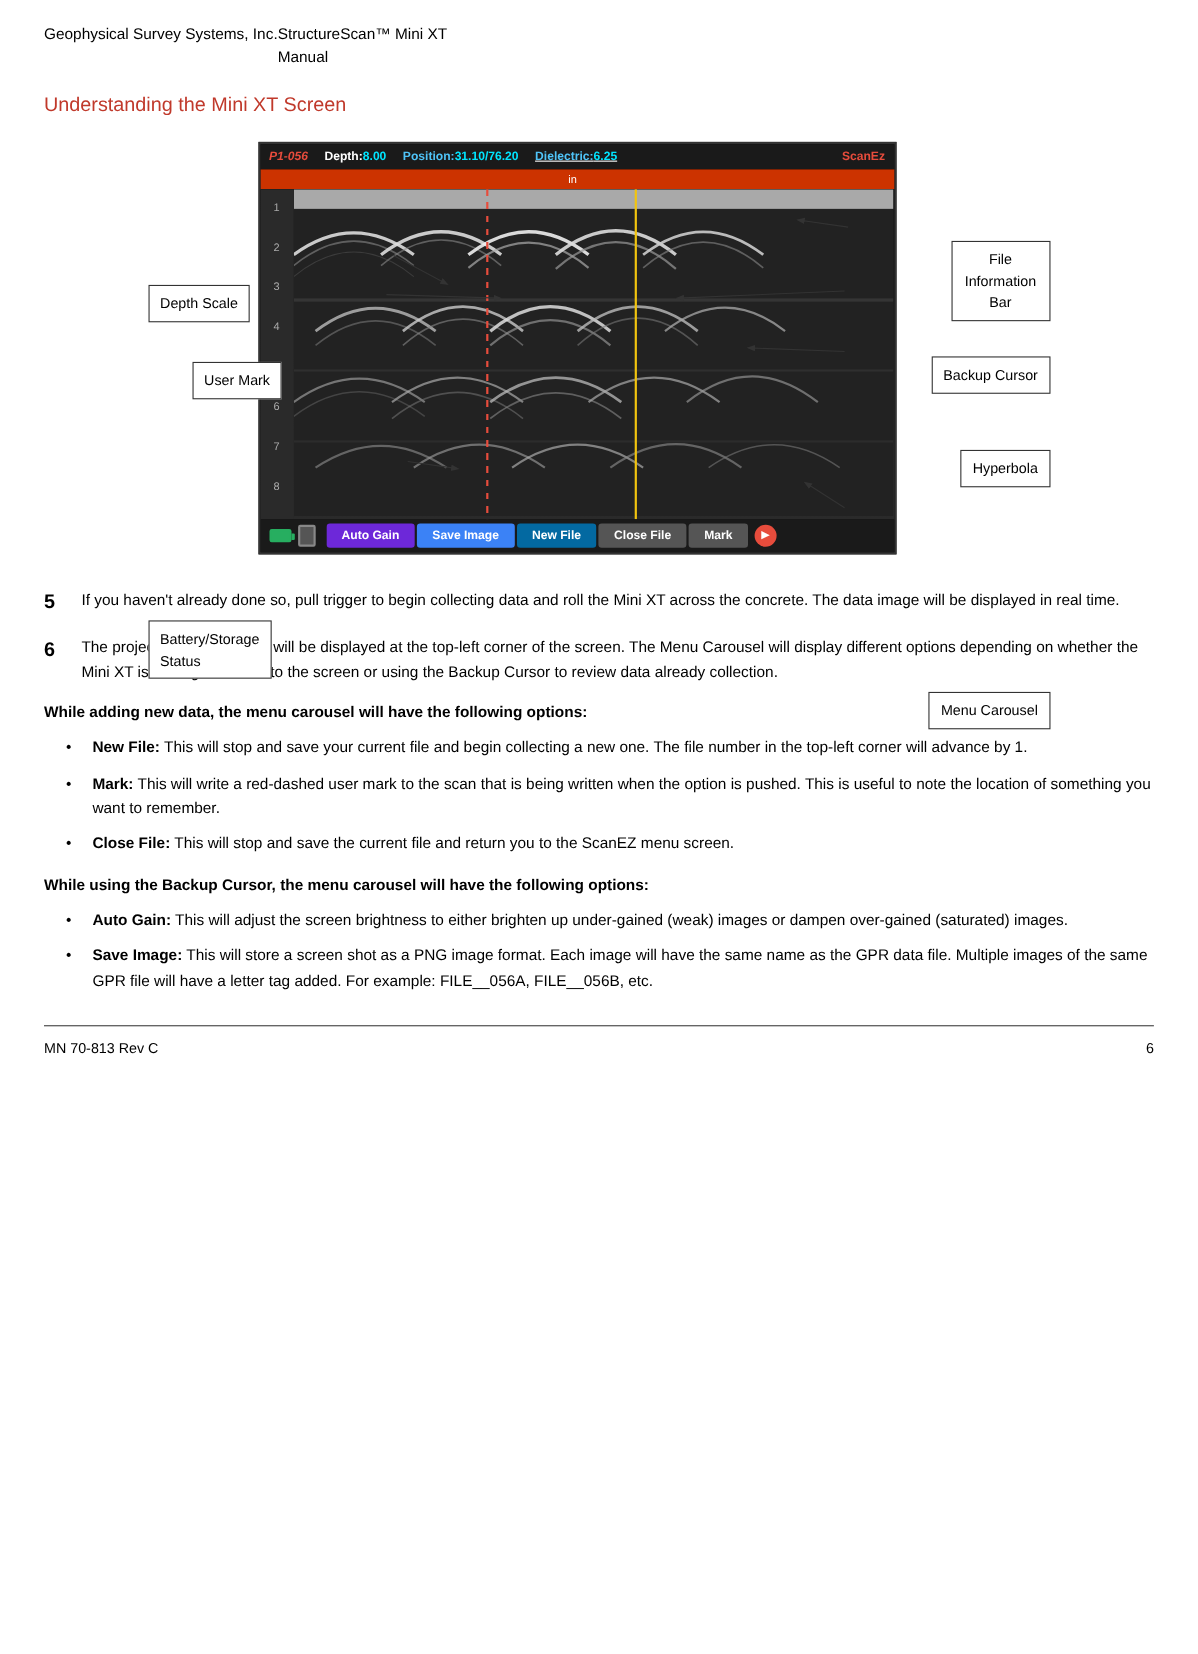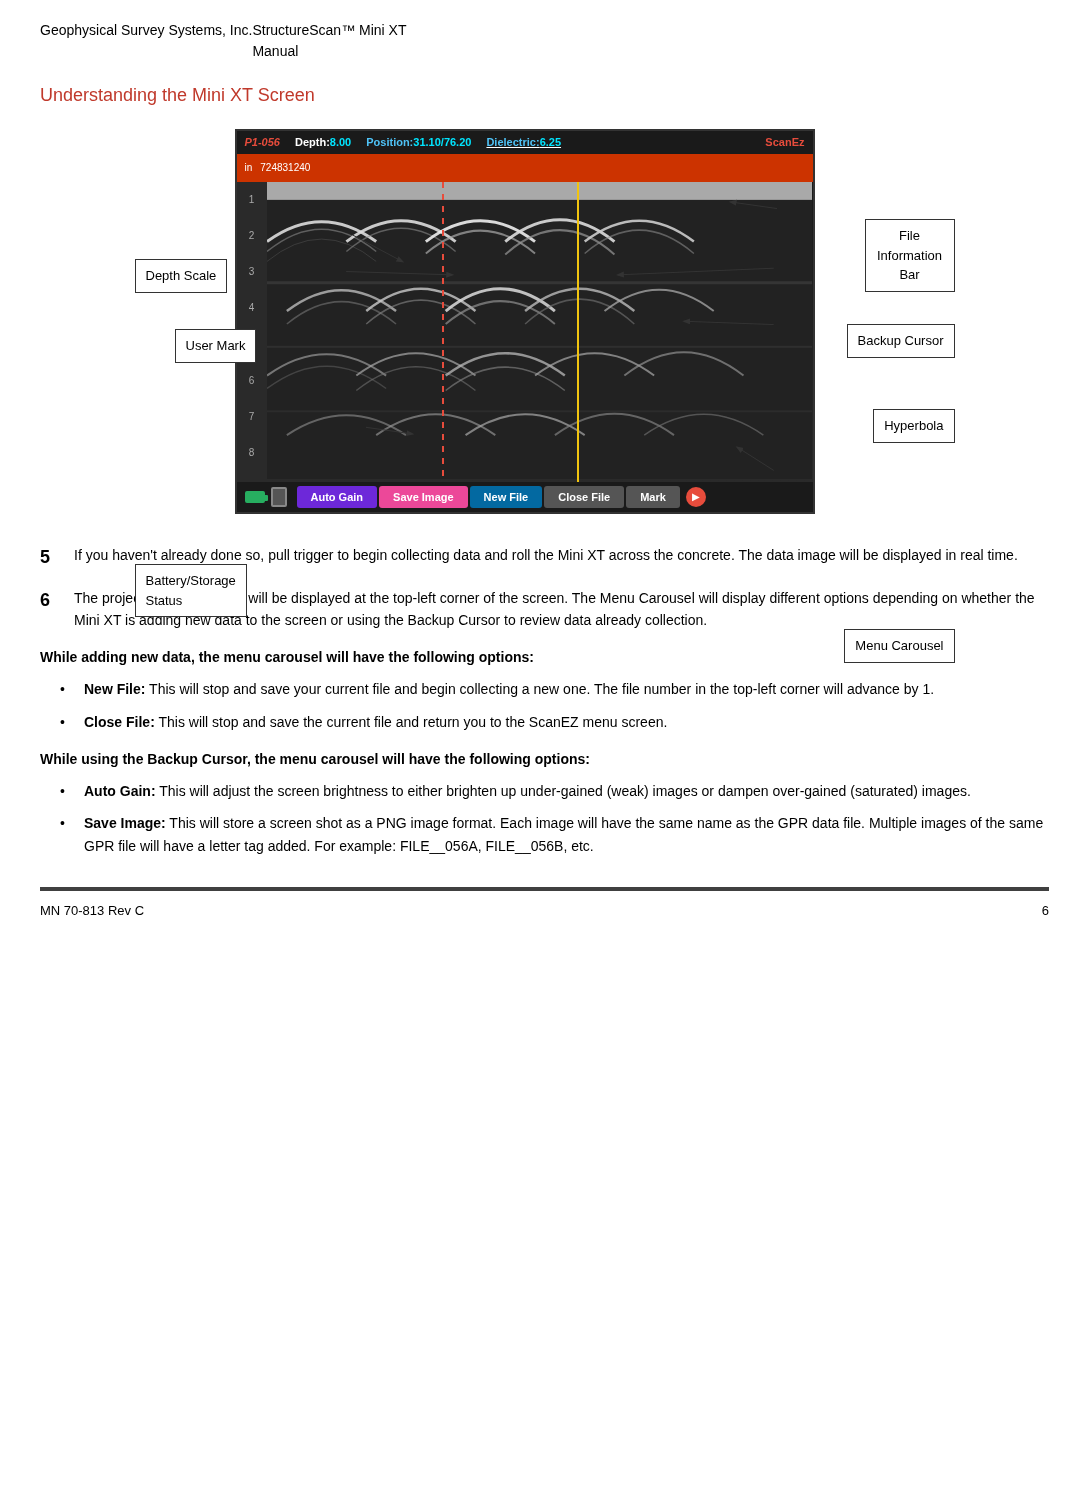--- a/index.html
+++ b/index.html
@@ -79,21 +79,22 @@
 
     
     .screen-ruler {
       background: #cc3300;
       color: #fff;
       display: flex;
       align-items: center;
       padding: 2px 8px;
       font-size: 10px;
       position: relative;
-      height: 28px;
+      height: 18px;
+      flex-direction: column;
     }
     .ruler-unit { margin-right: 8px; }
     .ruler-marks {
       display: flex;
       flex: 1;
     }
 
     
     .screen-scan {
       width: 100%;
@@ -207,21 +208,21 @@
       padding: 5px 14px;
       border: none;
       border-radius: 3px;
       font-size: 11px;
       font-weight: bold;
       cursor: pointer;
       color: #fff;
       margin-right: 2px;
     }
     .btn-autogain { background: #6d28d9; }
-    .btn-saveimage { background: #ec4899; }
+    .btn-saveimage { background: #3b82f6; }
     .btn-newfile { background: #0369a1; }
     .btn-closefile { background: #555; }
     .btn-mark { background: #555; }
     .btn-arrow {
       background: #e74c3c;
       width: 20px;
       height: 20px;
       border-radius: 50%;
       display: flex;
       align-items: center;
@@ -328,21 +329,21 @@
     }
     .bold-label {
       font-weight: bold;
     }
 
     .page-footer {
       display: flex;
       justify-content: space-between;
       margin-top: 30px;
       font-size: 13px;
-      border-top: 4px solid #404040;
+      border-top: 1px solid #404040;
       padding-top: 10px;
     }
   </style>
 </head>
 <body>
 
 <div class="page-header">
   <div>Geophysical Survey Systems, Inc.</div>
   <div>
     <div>StructureScan™ Mini XT</div>
@@ -544,20 +545,24 @@
 
 <div class="content-section">
   <p class="subsection-title">While adding new data, the menu carousel will have the following options:</p>
   <ul class="bullet-list">
     <li>
       <span></span>
       <span><span class="bold-label">New File:</span> <span>This will stop and save your current file and begin collecting a new one. The file number in the top-left corner will advance by 1.</span></span>
     </li>
     <li>
       <span></span>
+      <span><span class="bold-label">Mark:</span> <span>This will write a red-dashed user mark to the scan that is being written when the option is pushed. This is useful to note the location of something you want to remember.</span></span>
+    </li>
+    <li>
+      <span></span>
       <span><span class="bold-label">Close File:</span> <span>This will stop and save the current file and return you to the ScanEZ menu screen.</span></span>
     </li>
   </ul>
 </div>
 
 <div class="content-section">
   <p class="subsection-title">While using the Backup Cursor, the menu carousel will have the following options:</p>
   <ul class="bullet-list">
     <li>
       <span></span>

